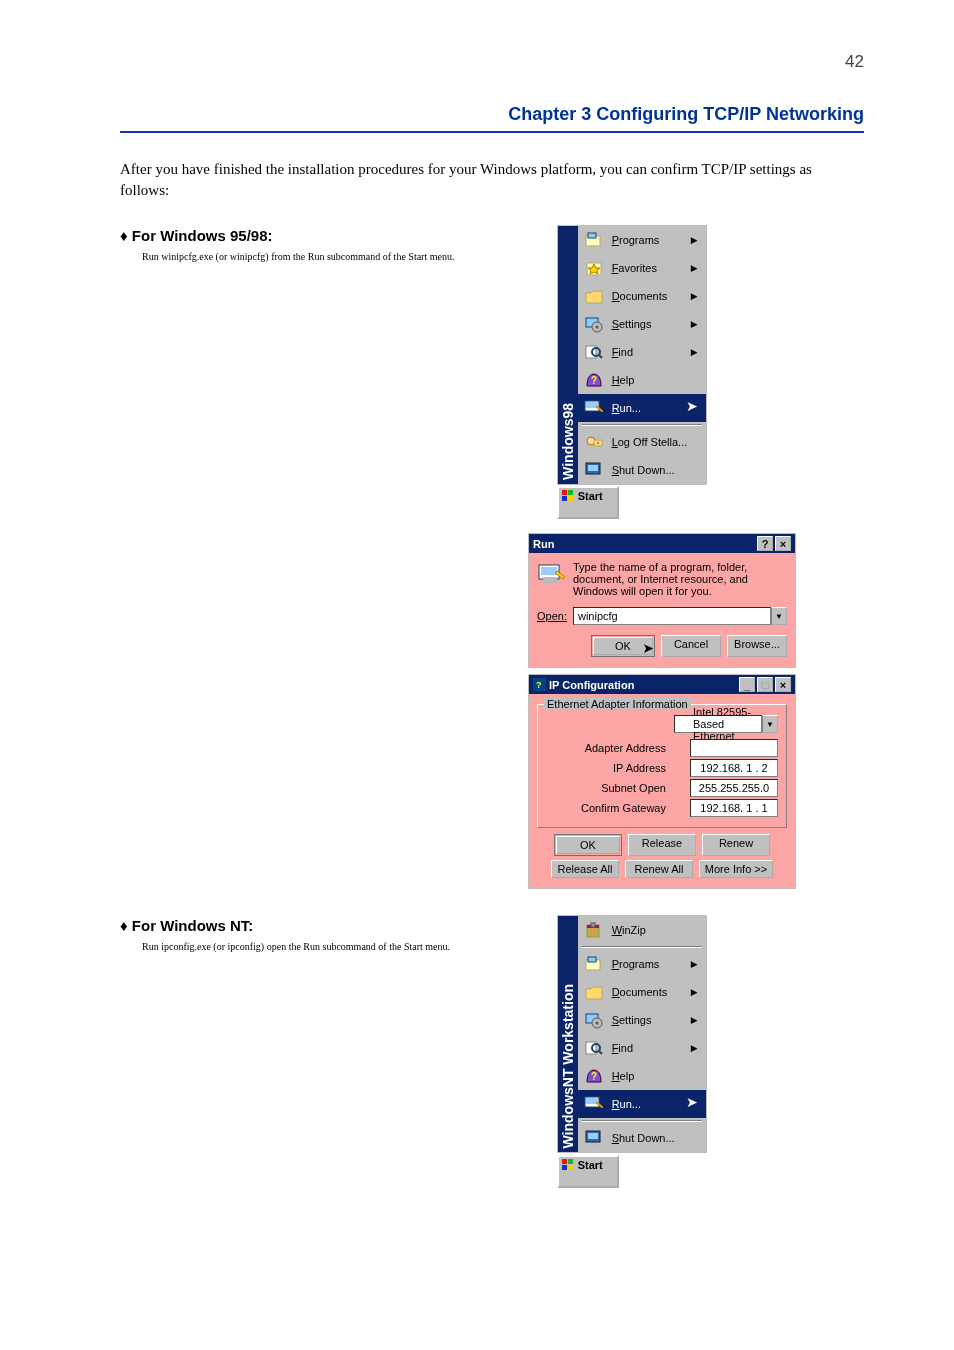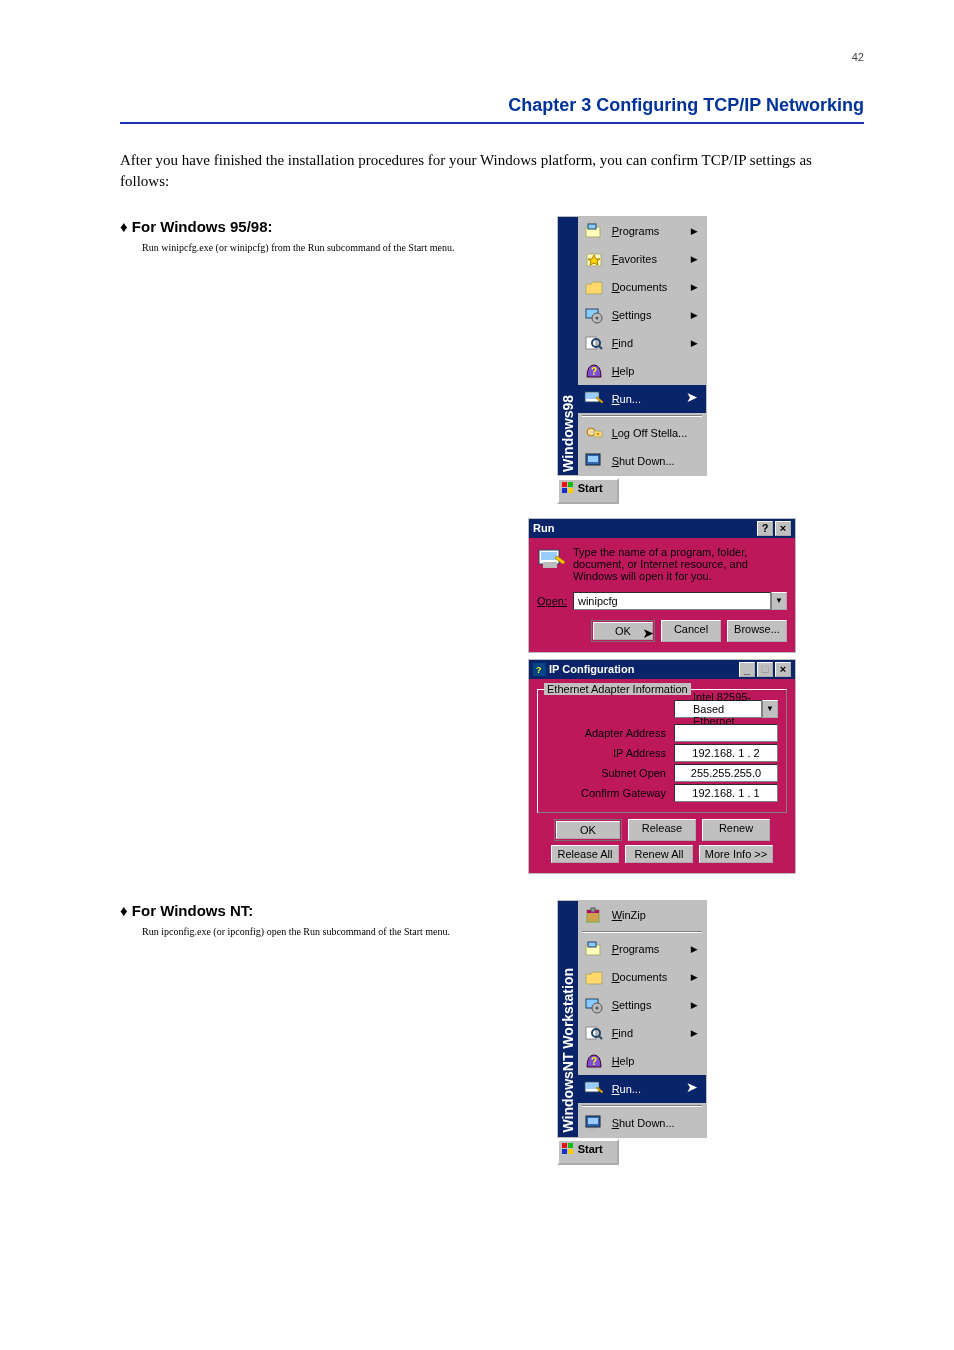--- a/index.html
+++ b/index.html
@@ -1,53 +1,53 @@
 <!DOCTYPE html>
 <html><head>
 <meta charset="utf-8">
 <style>
   html,body{margin:0;padding:0;background:#fff;color:#000;font-family:"Times New Roman",serif;font-size:17px;line-height:1.4;}
   .page{width:954px;min-height:1350px;margin:0 auto;position:relative;padding:50px 90px 0 120px;box-sizing:border-box;}
-  .pnum{text-align:right;font-size:11px;font-family:Arial,sans-serif;color:#444;margin-bottom:30px;}
+  .pnum{text-align:right;font-size:17px;font-family:Arial,sans-serif;color:#444;margin-bottom:30px;}
   .hdr{text-align:right;font:bold 18px Arial,sans-serif;color:#003399;margin-bottom:6px;}
   .hr{border:none;border-top:2px solid #1b2fb8;height:0;margin:0 0 26px 0;width:100%;}
   .body{font-size:16px;}
   .row{display:flex;align-items:flex-start;}
   .tcol{flex:0 0 56%;padding-right:20px;}
   .step{font-family:Arial,sans-serif;font-size:15px;margin:0 0 4px 0;}
   .stepn{font-weight:bold;}
   .sub{font-family:"Times New Roman",serif;font-size:10px;margin:0 0 24px 22px;}
   .fig{border:1px solid #bdbdbd;display:inline-block;font:11px Tahoma,Arial,sans-serif;color:#000;}
   
   .tb{background:linear-gradient(#0a246a,#0a246a);color:#fff;font:bold 11px Tahoma,Arial,sans-serif;padding:2px 4px;display:flex;align-items:center;}
   .tb .spacer{flex:1;}
   .tb .wbtn{width:14px;height:13px;background:#c0c0c0;margin-left:2px;display:flex;align-items:center;justify-content:center;color:#000;font:bold 11px Arial;border:1px outset #fff;line-height:10px;}
-  .client{background:#be185d;padding:8px 8px 10px 8px;}
+  .client{background:#fca5a5;padding:8px 8px 10px 8px;}
   .btn{background:#c0c0c0;border:1px outset #fff;font:11px Tahoma,Arial,sans-serif;padding:2px 0;text-align:center;}
   .ifield{background:#fff;border:1px inset #808080;font:11px Tahoma,Arial,sans-serif;padding:1px 4px;height:14px;display:flex;align-items:center;}
   .dd{display:flex;align-items:stretch;}
   .dd .ar{width:14px;background:#c0c0c0;border:1px outset #fff;border-left:1px solid #808080;display:flex;align-items:center;justify-content:center;font-size:8px;}
   
   .smenu{display:flex;background:#c0c0c0;font:11px Tahoma,Arial,sans-serif;}
   .stripe{width:20px;background:#0a246a;color:#fff;display:flex;align-items:flex-end;justify-content:center;padding:4px 0;}
   .stripe span{writing-mode:vertical-rl;transform:rotate(180deg);font:bold 14px Arial,sans-serif;}
   .slist{flex:1;}
   .sitem{display:flex;align-items:center;padding:3px 8px 3px 4px;}
   .sitem.sel{background:#0a246a;color:#fff;}
   .sitem .ic{width:24px;height:22px;display:inline-flex;align-items:center;justify-content:center;margin-right:6px;}
   .sitem .arw{margin-left:auto;font-size:9px;}
   .sitem .u{text-decoration:underline;}
   .ssep{border-top:1px solid #808080;border-bottom:1px solid #fff;margin:2px 4px;}
-  .sbtn{display:flex;align-items:center;background:#c0c0c0;border:2px outset #fff;font:bold 11px Tahoma,Arial,sans-serif;padding:1px 6px 7px 2px;width:50px;}
+  .sbtn{display:flex;align-items:center;background:#c0c0c0;border:2px outset #fff;font:bold 11px Tahoma,Arial,sans-serif;padding:1px 6px 14px 2px;width:50px;}
   .sbtn svg{margin-right:3px;}
   .cursor{display:inline-block;font-size:14px;line-height:0;position:relative;top:-2px;}
   .grp{border:1px solid #808080;border-top:1px solid #fff;border-left:1px solid #fff;position:relative;padding:10px 8px 8px 8px;margin:2px 0 6px 0;}
   .grp .gl{position:absolute;top:-7px;left:6px;background:#c0c0c0;padding:0 3px;font:11px Tahoma,Arial,sans-serif;text-align:right;}
   .kv{display:flex;margin:2px 0;align-items:center;}
-  .kv .k{flex:0 0 120px;text-align:right;padding-right:8px;}
+  .kv .k{flex:0 0 120px;text-align:right;padding-right:24px;}
   .kv .v{flex:1;}
   .btnrow{display:flex;justify-content:center;gap:6px;margin-top:4px;}
   .btnrow .btn{flex:0 0 66px;}
   .defbtn{border:1px solid #737373;padding:1px;}
   .ticon svg{display:block;}
 </style>
 </head>
 <body>
 
 <div class="page">

